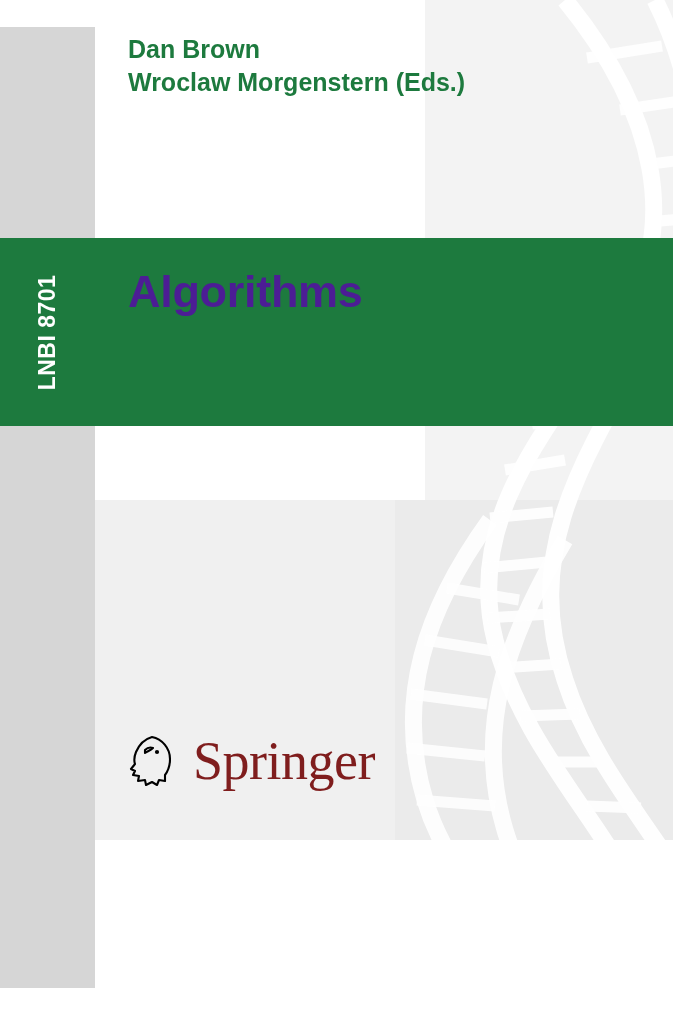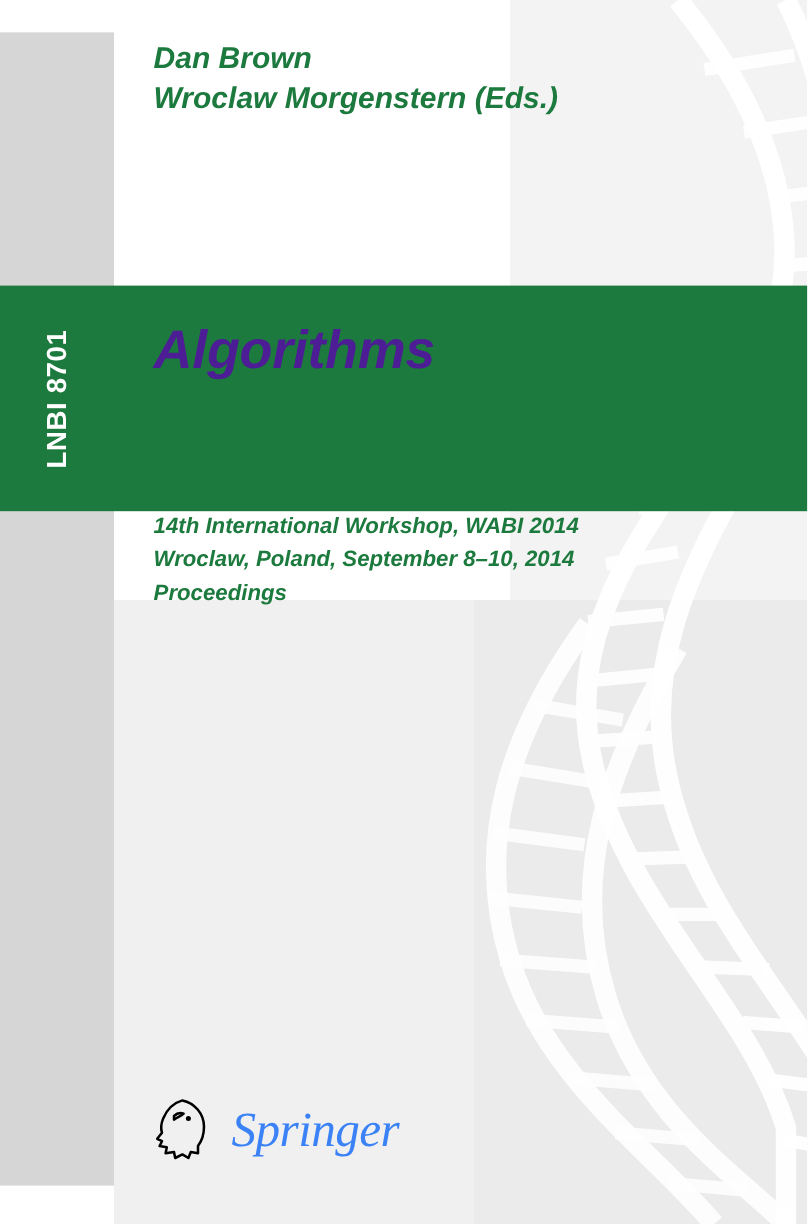--- a/index.html
+++ b/index.html
@@ -70,24 +70,23 @@
     height: 32px;
     background: #ffffff;
   }
 
   
   .main {
     position: absolute;
     left: 95px;
     top: 0;
     width: 578px;
-    height: 1020px;
+    height: 840px;
     background: #ffffff;
     overflow: hidden;
-    font-style: italic;
   }
 
   
   .dna {
     position: absolute;
     left: 0;
     top: 0;
     width: 578px;
     height: 1020px;
     pointer-events: none;
@@ -146,22 +145,22 @@
   
   .springer {
     position: absolute;
     left: 26px;
     bottom: 48px;
     display: flex;
     align-items: center;
     gap: 10px;
   }
   .springer-name {
-    color: #3b82f6;
-    font-size: 41px;
+    color: #7f1d1d;
+    font-size: 54px;
     font-weight: normal;
     letter-spacing: -0.5px;
     font-family: "Liberation Serif", serif;
   }
 </style>
 </head>
 <body>
 
 <div class="cover">
 
@@ -235,25 +234,20 @@
 
     <div class="authors">
       <div>Dan Brown</div>
       <div>Wroclaw Morgenstern (Eds.)</div>
     </div>
 
     <div class="title">
       <div>Algorithms</div>
     </div>
 
-    <div class="subtitle">
-      <div>14th International Workshop, WABI 2014</div>
-      <div>Wroclaw, Poland, September 8–10, 2014</div>
-      <div>Proceedings</div>
-    </div>
 
     <div class="springer">
       <svg width="62" height="62" viewBox="0 0 62 62">
         <path d="M31 7 C24 9 18 15 15 22 C13 27 13 31 14 34 L10 39 L14 41 L12 45 L18 46 L17 51 L24 50 L25 55
                  L31 52 L36 55 L38 50 L44 51 L44 45 C47 41 49 35 49 29 C49 18 41 9 31 7 Z
                  M24 20 C26 18 29 17 32 18 C30 20 27 21 24 23 Z" fill="none" stroke="#000000" stroke-width="2.1" stroke-linejoin="round"></path>
         <circle cx="36" cy="22" r="2.1" fill="#000000"></circle>
       </svg>
       <div class="springer-name">Springer</div>
     </div>

